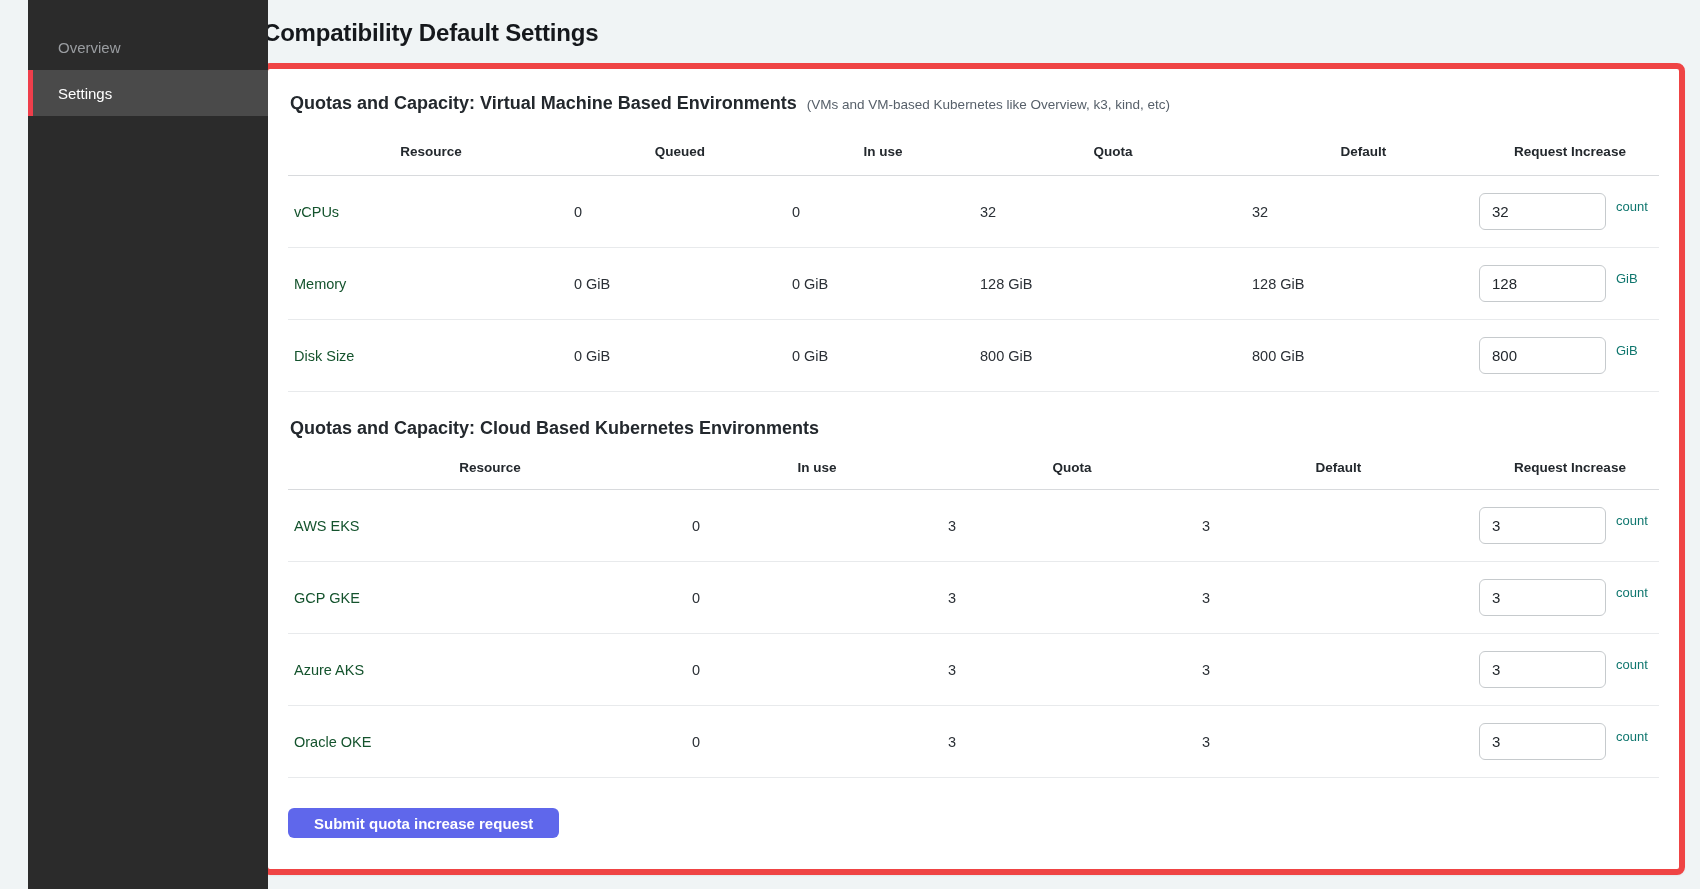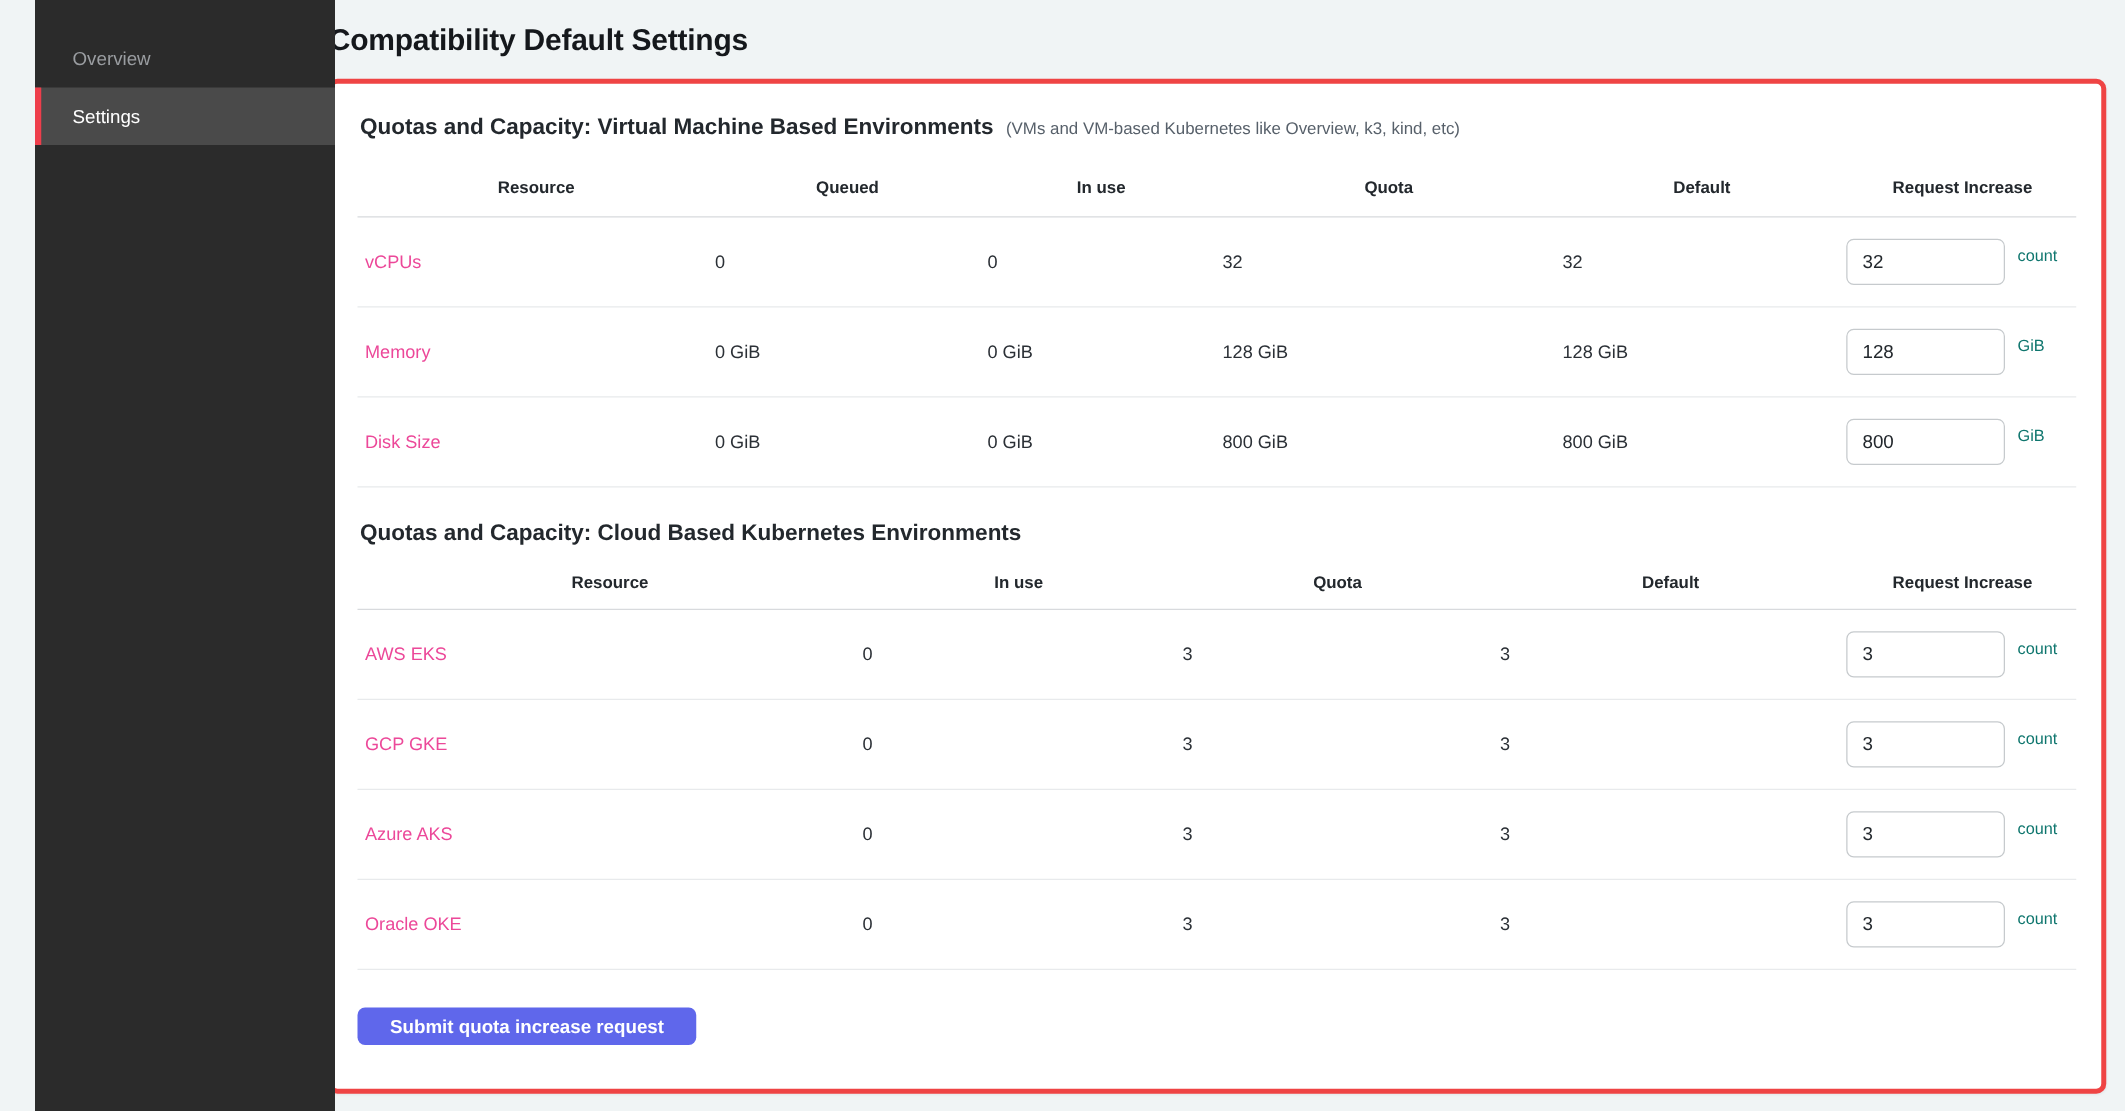--- a/index.html
+++ b/index.html
@@ -40,21 +40,21 @@
   }
   .page-title {
     font-size:24px;
     font-weight:bold;
     color:#15181c;
     margin:19px 0 16px 1px;
     letter-spacing:-0.2px;
   }
   .card {
     background:#ffffff;
-    border:4px solid #ef4444;
+    border:6px solid #ef4444;
     border-radius:8px;
     box-shadow:0 1px 2px rgba(16,24,40,0.05);
     padding:24px 20px 26px 20px;
     min-height:812px;
   }
   .section-head {
     display:flex; align-items:baseline; gap:10px;
     margin:0 2px 6px 2px;
   }
   .section-title {
@@ -77,21 +77,21 @@
     padding-left:6px;
   }
   .row {
     height:72px;
     border-bottom:1px solid #e8eaec;
   }
   .td {
     font-size:14.5px; color:#2b3036;
     padding-left:6px;
   }
-  .td.resource { font-weight:500; color:#ec4899; }
+  .td.resource { font-weight:500; color:#14532d; }
   .request-cell { display:flex; align-items:center; gap:10px; padding-left:4px; }
   .request-input {
     width:127px; height:37px;
     border:1px solid #c6cacd;
     border-radius:6px;
     font-family:"Liberation Sans", sans-serif;
     font-size:15px;
     color:#23282d;
     padding:0 12px;
     outline:none;

